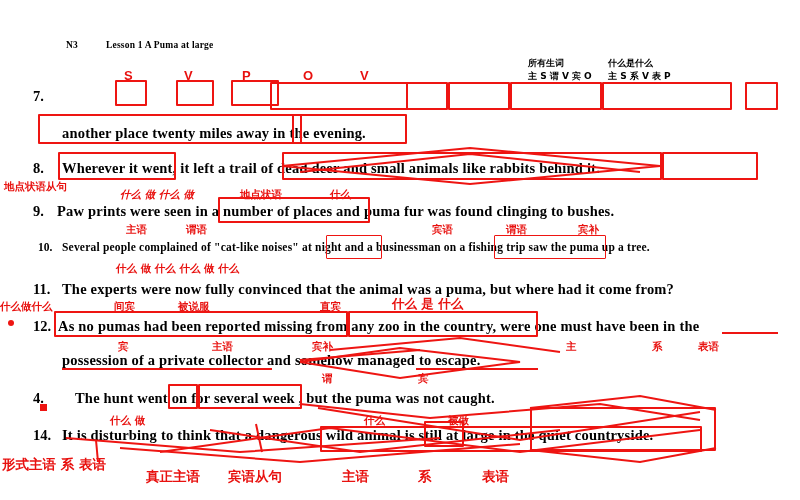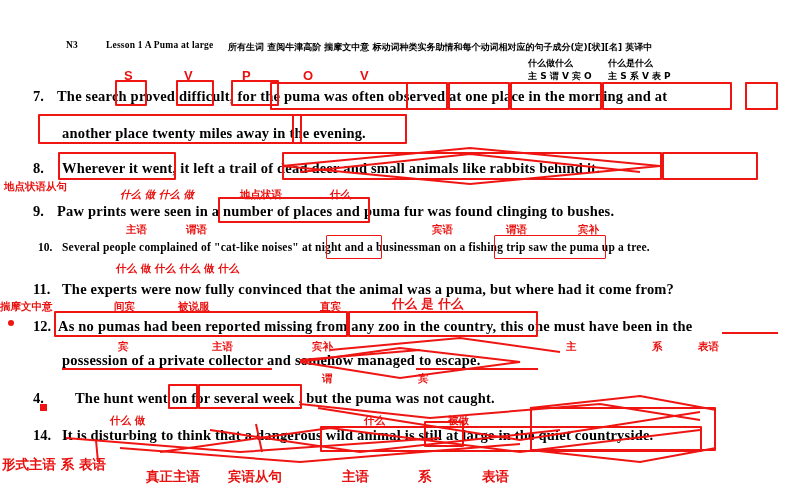--- a/index.html
+++ b/index.html
@@ -25,28 +25,26 @@
   svg.ink{position:absolute;left:0;top:0;width:800px;height:500px;overflow:visible;pointer-events:none;}
   .hdr-top{font-size:9px;font-weight:bold;}
 </style>
 </head>
 <body>
 
 <div class="page">
 
   <div class="abs hdr" style="left:66px;top:40px;">N3</div>
   <div class="abs hdr" style="left:106px;top:40px;">Lesson 1   A Puma at large</div>
-  <div class="abs hdr-top" style="left:228px;top:41px;font-family:'DejaVu Sans',sans-serif;">所有生词  查阅牛津高阶  揣摩文中意  标动词种类实务助情和每个动词相对应的句子成分(定)[状][名]  英译中</div>
-  <div class="abs hdr-top" style="left:528px;top:57px;font-family:'DejaVu Sans',sans-serif;">什么做什么</div>
+  <div class="abs hdr-top" style="left:528px;top:57px;font-family:'DejaVu Sans',sans-serif;">所有生词</div>
   <div class="abs hdr-top" style="left:608px;top:57px;font-family:'DejaVu Sans',sans-serif;">什么是什么</div>
   <div class="abs hdr-top" style="left:528px;top:70px;font-family:'DejaVu Sans',sans-serif;">主 S 谓 V 宾 O</div>
   <div class="abs hdr-top" style="left:608px;top:70px;font-family:'DejaVu Sans',sans-serif;">主 S 系 V 表 P</div>
 
   <div class="abs num" style="left:33px;top:88px;">7.</div>
-  <div class="abs line" style="left:57px;top:88px;">The  search  proved  difficult,  for  the  puma  was  often  observed  at  one  place  in  the  morning  and  at</div>
   <div class="abs line" style="left:62px;top:125px;">another place twenty miles away  in the evening.</div>
 
   <div class="abs lat" style="left:124px;top:68px;">S</div>
   <div class="abs lat" style="left:184px;top:68px;">V</div>
   <div class="abs lat" style="left:242px;top:68px;">P</div>
   <div class="abs lat" style="left:303px;top:68px;">O</div>
   <div class="abs lat" style="left:360px;top:68px;">V</div>
 
   <div class="box" style="left:115px;top:80px;width:32px;height:26px;"></div>
   <div class="box" style="left:176px;top:80px;width:38px;height:26px;"></div>
@@ -84,28 +82,28 @@
   <div class="abs num" style="left:38px;top:241px;font-size:11.5px;font-weight:bold;">10.</div>
   <div class="abs line small" style="left:62px;top:241px;">Several people complained of "cat-like noises" at night and a businessman on a fishing trip saw the puma up a tree.</div>
   <div class="box thin" style="left:326px;top:235px;width:56px;height:24px;"></div>
   <div class="box thin" style="left:494px;top:235px;width:112px;height:24px;"></div>
 
   <div class="abs zh sm" style="left:116px;top:262px;">什么   做           什么             什么           做     什么</div>
 
   <div class="abs num" style="left:33px;top:281px;">11.</div>
   <div class="abs line" style="left:62px;top:281px;">The experts were now fully convinced that the animal was a puma, but where had it come from?</div>
 
-  <div class="abs zh sm" style="left:0px;top:300px;">揣摩文中意</div>
+  <div class="abs zh sm" style="left:0px;top:300px;">什么做什么</div>
   <div class="abs zh sm" style="left:114px;top:300px;">间宾</div>
   <div class="abs zh sm" style="left:178px;top:300px;">被说服</div>
   <div class="abs zh sm" style="left:320px;top:300px;">直宾</div>
   <div class="abs zh" style="left:392px;top:296px;">什么  是    什么</div>
 
   <div class="abs num" style="left:33px;top:318px;">12.</div>
-  <div class="abs line" style="left:58px;top:318px;">As no pumas had been reported missing from any zoo in the country, this one must have been in the</div>
+  <div class="abs line" style="left:58px;top:318px;">As no pumas had been reported missing from any zoo in the country, were one must have been in the</div>
   <div class="abs line" style="left:62px;top:352px;">possession of a private collector and somehow managed to escape.</div>
   <div class="dot" style="left:8px;top:320px;"></div>
   <div class="box" style="left:54px;top:311px;width:294px;height:26px;"></div>
   <div class="box" style="left:348px;top:311px;width:190px;height:26px;"></div>
   <div class="ul" style="left:722px;top:332px;width:56px;"></div>
   <div class="ul" style="left:62px;top:368px;width:210px;"></div>
   <div class="ul" style="left:416px;top:368px;width:122px;"></div>
 
   <div class="abs zh sm" style="left:118px;top:340px;">宾</div>
   <div class="abs zh sm" style="left:212px;top:340px;">主语</div>

